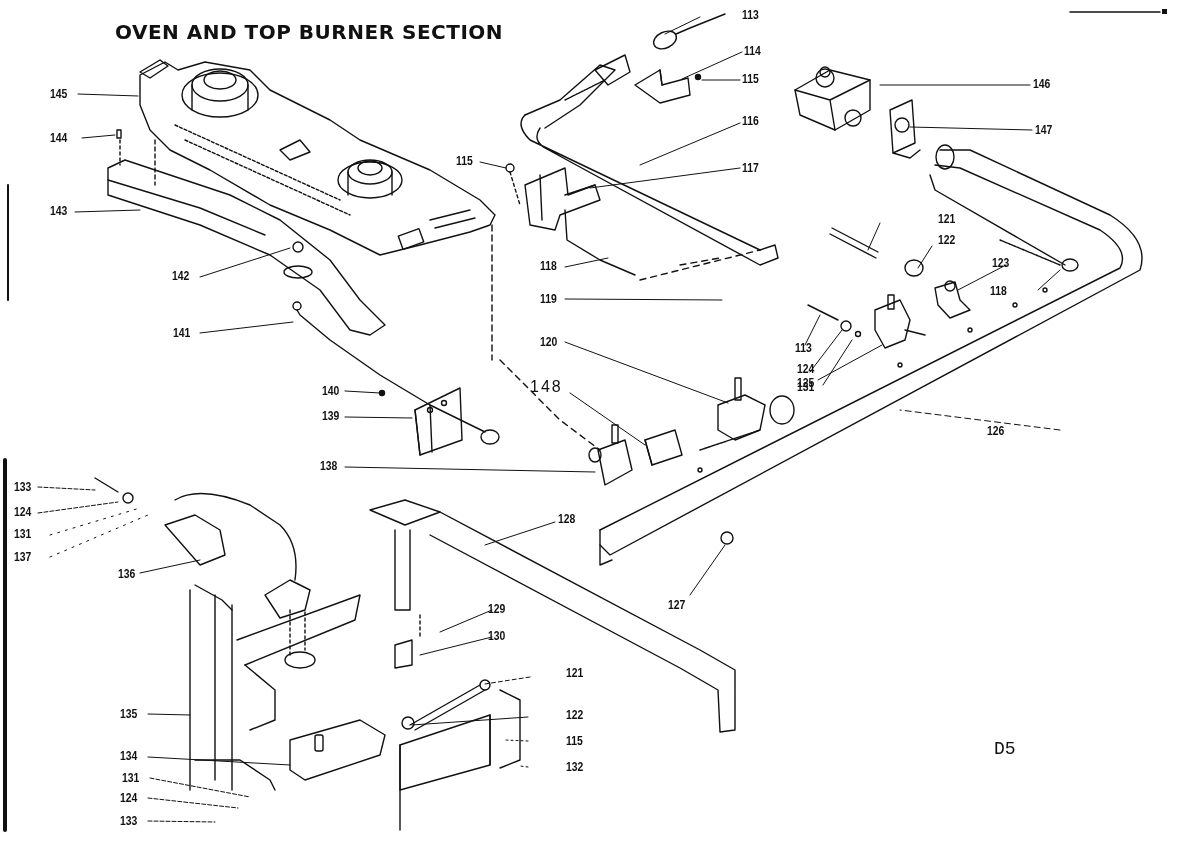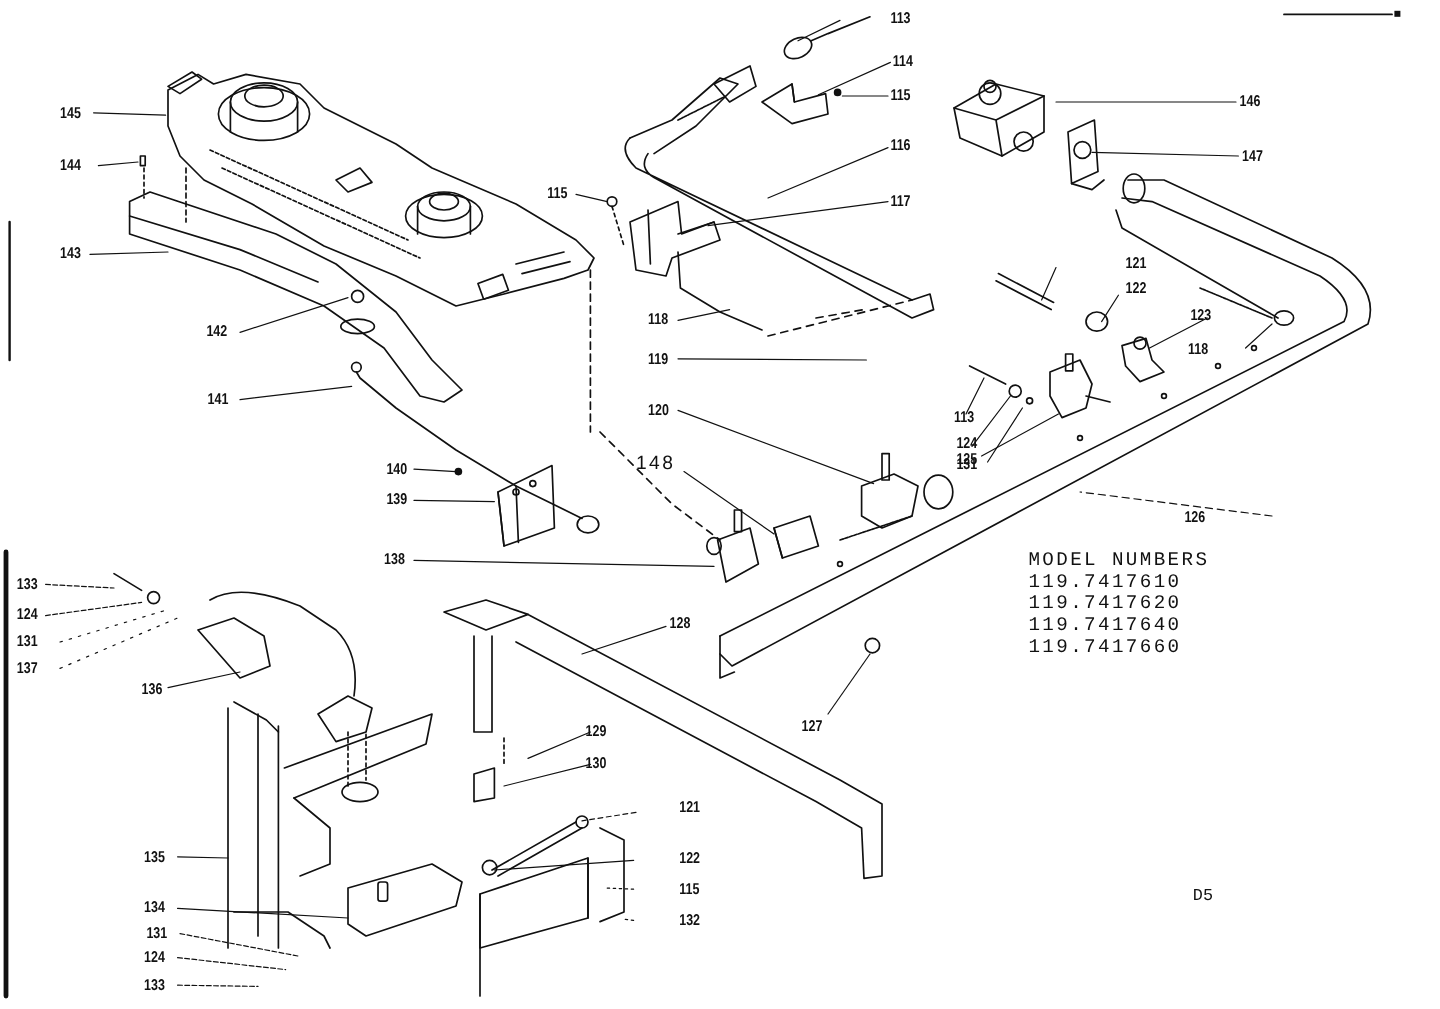--- a/index.html
+++ b/index.html
@@ -4,21 +4,21 @@
 <style>
   html, body { margin:0; padding:0; background:#ffffff; }
   body { width:1200px; height:841px; position:relative; overflow:hidden; font-family:"Liberation Sans", sans-serif; }
   #stage { position:absolute; left:0; top:0; width:1200px; height:841px; }
   svg#drawing { position:absolute; left:0; top:0; }
   .title { position:absolute; left:115px; top:20px; font-family:"DejaVu Sans", sans-serif; font-weight:bold; font-size:20px; letter-spacing:0.5px; color:#111; }
   .lbl { position:absolute; font-family:"Liberation Sans Narrow","Liberation Sans", sans-serif; font-weight:bold; font-size:13px; color:#111; transform:scaleX(0.8); transform-origin:left center; white-space:nowrap; }
   .lbl.big { font-size:16px; font-weight:normal; letter-spacing:2px; transform:none; }
   .models { position:absolute; left:857px; top:458px; font-family:"Liberation Mono", monospace; font-size:16px; color:#111; letter-spacing:2px; line-height:18px; }
   .models div { white-space:nowrap; }
-  .pagecode { position:absolute; left:994px; top:739px; font-family:"Liberation Mono", monospace; font-size:14px; color:#111; }
+  .pagecode { position:absolute; left:994px; top:739px; font-family:"Liberation Mono", monospace; font-size:18px; color:#111; }
 </style>
 </head>
 <body>
 
 <div id="stage">
 
   <svg id="drawing" width="1200" height="841" viewBox="0 0 1200 841" fill="none" stroke="#111" stroke-width="1.4" stroke-linecap="round" stroke-linejoin="round">
 
     <line x1="8" y1="185" x2="8" y2="300" stroke-width="2"></line>
     <line x1="5" y1="460" x2="5" y2="830" stroke-width="4"></line>
@@ -229,20 +229,21 @@
       <line x1="528" y1="741" x2="505" y2="740" stroke-dasharray="2 3"></line>
       <line x1="528" y1="767" x2="520" y2="766" stroke-dasharray="2 3"></line>
       <line x1="148" y1="714" x2="190" y2="715"></line>
       <line x1="148" y1="757" x2="290" y2="765"></line>
       <line x1="150" y1="778" x2="250" y2="797" stroke-dasharray="4 2"></line>
       <line x1="148" y1="798" x2="238" y2="808" stroke-dasharray="4 2"></line>
       <line x1="148" y1="821" x2="215" y2="822" stroke-dasharray="4 2"></line>
     </g>
   </svg>
 
+  <div class="title">OVEN AND TOP BURNER SECTION</div>
 
   <span class="lbl" style="left:742px;top:7px">113</span>
   <span class="lbl" style="left:744px;top:43px">114</span>
   <span class="lbl" style="left:742px;top:71px">115</span>
   <span class="lbl" style="left:742px;top:113px">116</span>
   <span class="lbl" style="left:742px;top:160px">117</span>
   <span class="lbl" style="left:456px;top:153px">115</span>
   <span class="lbl" style="left:540px;top:258px">118</span>
   <span class="lbl" style="left:540px;top:291px">119</span>
   <span class="lbl" style="left:540px;top:334px">120</span>
@@ -278,22 +279,15 @@
   <span class="lbl" style="left:566px;top:665px">121</span>
   <span class="lbl" style="left:566px;top:707px">122</span>
   <span class="lbl" style="left:566px;top:733px">115</span>
   <span class="lbl" style="left:566px;top:759px">132</span>
   <span class="lbl" style="left:120px;top:706px">135</span>
   <span class="lbl" style="left:120px;top:748px">134</span>
   <span class="lbl" style="left:122px;top:770px">131</span>
   <span class="lbl" style="left:120px;top:790px">124</span>
   <span class="lbl" style="left:120px;top:813px">133</span>
 
-  <div class="models">
-    <div>MODEL NUMBERS</div>
-    <div>119.7417610</div>
-    <div>119.7417620</div>
-    <div>119.7417640</div>
-    <div>119.7417660</div>
-  </div>
 
   <div class="pagecode">D5</div>
 </div>
 
 </body></html>

